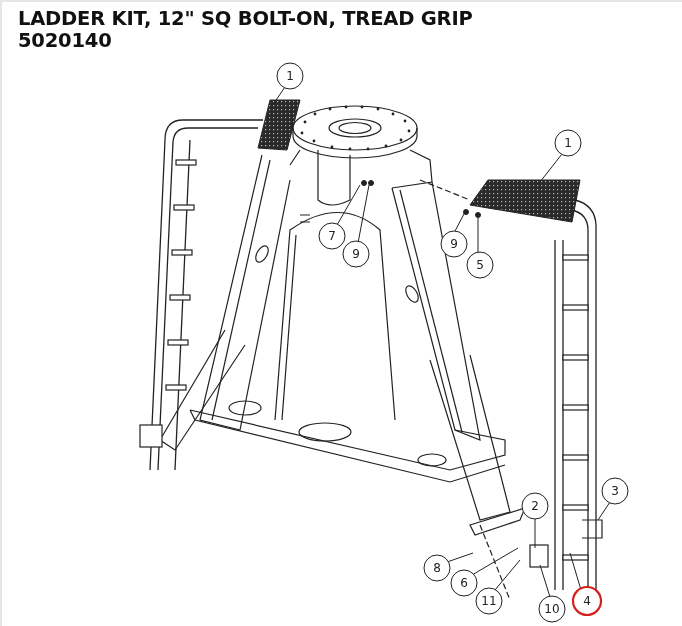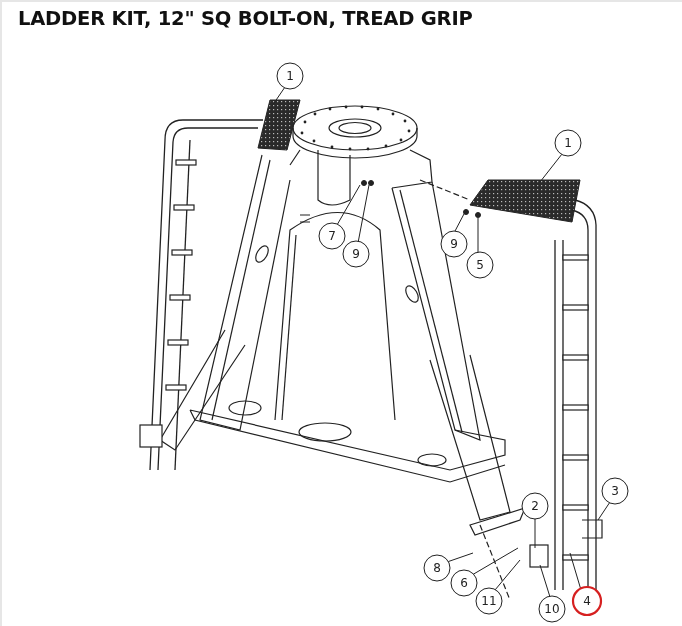--- a/index.html
+++ b/index.html
@@ -10,20 +10,21 @@
   svg.drawing { position: absolute; left: 0; top: 0; }
   .callout-text { font-family: "DejaVu Sans", sans-serif; font-size: 12px; fill: #222; text-anchor: middle; dominant-baseline: central; }
 </style>
 </head>
 <body>
 
 <div class="frame"></div>
 
 <div class="title">
   <div>LADDER KIT, 12" SQ BOLT-ON, TREAD GRIP</div>
+  <div>5020140</div>
 </div>
 
 <svg class="drawing" width="682" height="626" viewBox="0 0 682 626">
   <defs>
     <pattern id="grip" width="4" height="4" patternUnits="userSpaceOnUse">
       <rect width="4" height="4" fill="#2a2a2a"></rect>
       <rect x="1" y="1" width="1.2" height="1.2" fill="#bbb"></rect>
     </pattern>
   </defs>
 

